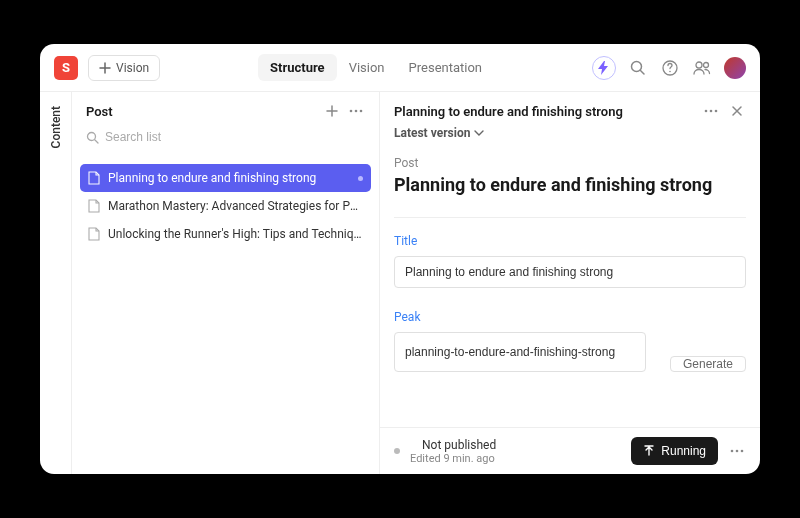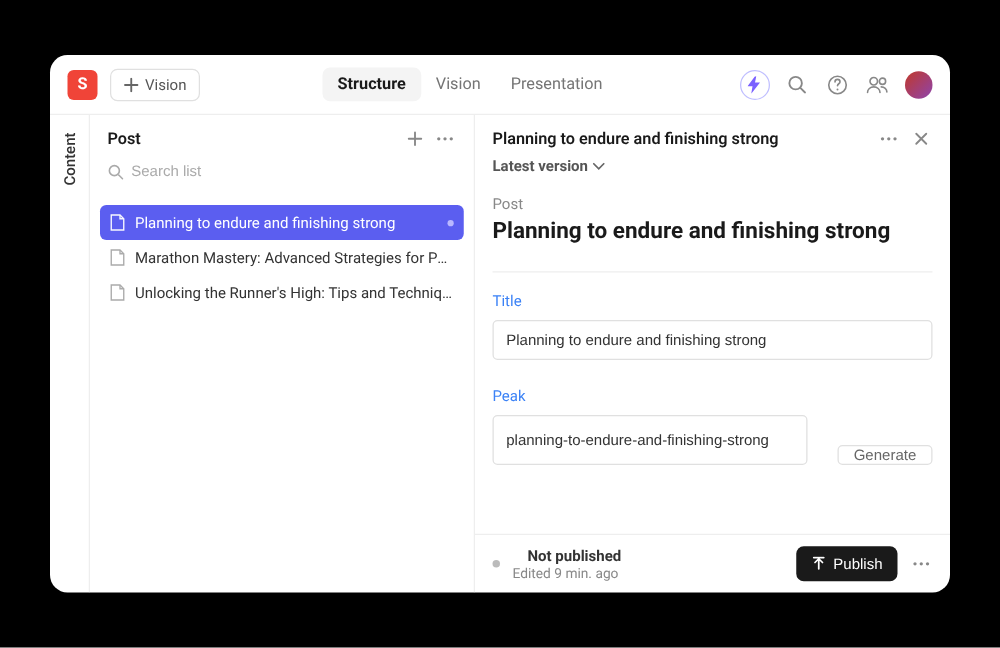--- a/index.html
+++ b/index.html
@@ -230,21 +230,21 @@
   border-top: 1px solid #eee;
   display: flex;
   align-items: center;
   padding: 9px 14px;
   gap: 10px;
 }
 .status-dot {
   width: 6px; height: 6px; border-radius: 50%; background: #bbb;
 }
 .status-text { display: flex; flex-direction: column; }
-.status-text .s1 { font-size: 12px; font-weight: 700; color:#333;padding-left:12px;}
+.status-text .s1 { font-size: 12px; font-weight: 400; color:#333;padding-left:12px;}
 .status-text .s2 { font-size: 11px; color: #888; }
 .publish-btn {
   margin-left: auto;
   background: #1a1a1a;
   color: #fff;
   border: none;
   border-radius: 6px;
   padding: 7px 12px;
   font-size: 12px;
   display: flex; align-items:center; gap:6px;
@@ -410,21 +410,21 @@
         <div class="status-text">
           <span class="s1">Not published</span>
           <span class="s2">Edited 9 min. ago</span>
         </div>
         <button class="publish-btn">
           <span>
             <svg width="12" height="12" viewBox="0 0 12 12">
                 <path d="M6 10V3M3 5l3-3 3 3M2 1h8" stroke="#fff" stroke-width="1.4" fill="none" stroke-linecap="round" stroke-linejoin="round"></path>
               </svg>
           </span>
-          <span>Publish</span>
+          <span>Running</span>
         </button>
         <div class="more-btn">
           <svg width="14" height="4" viewBox="0 0 14 4">
               <circle cx="2" cy="2" r="1.3" fill="#888"></circle>
               <circle cx="7" cy="2" r="1.3" fill="#888"></circle>
               <circle cx="12" cy="2" r="1.3" fill="#888"></circle>
             </svg>
         </div>
       </div>
     </div>

